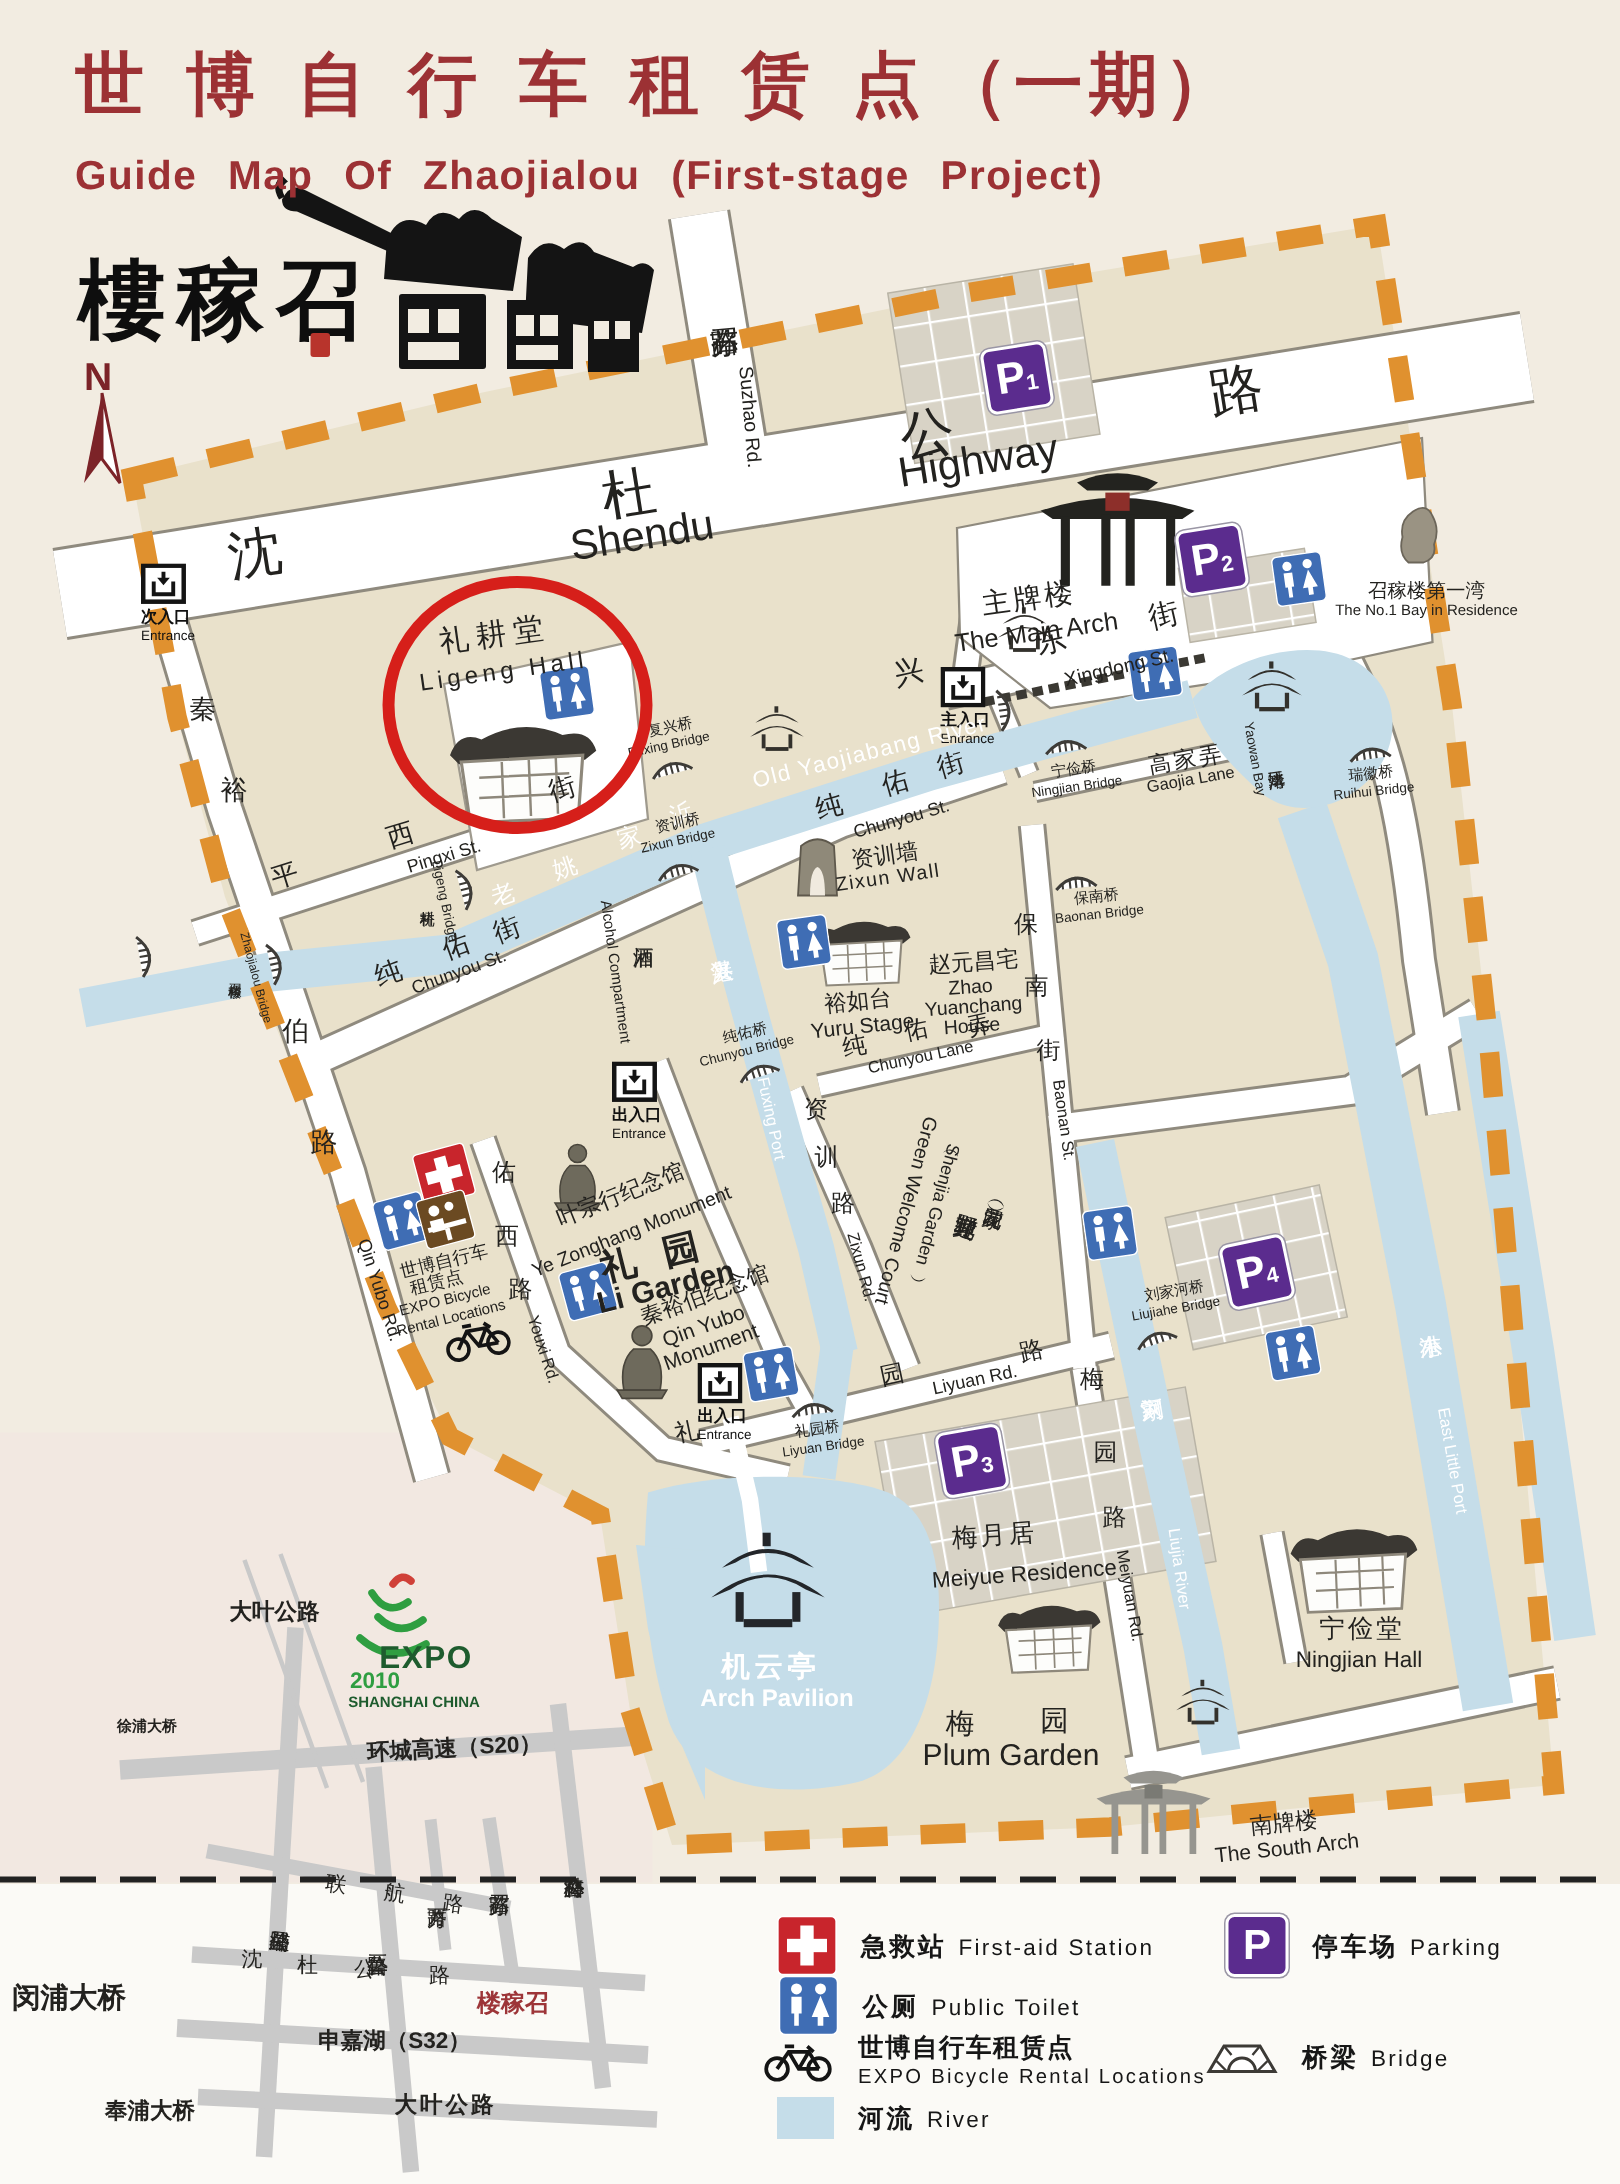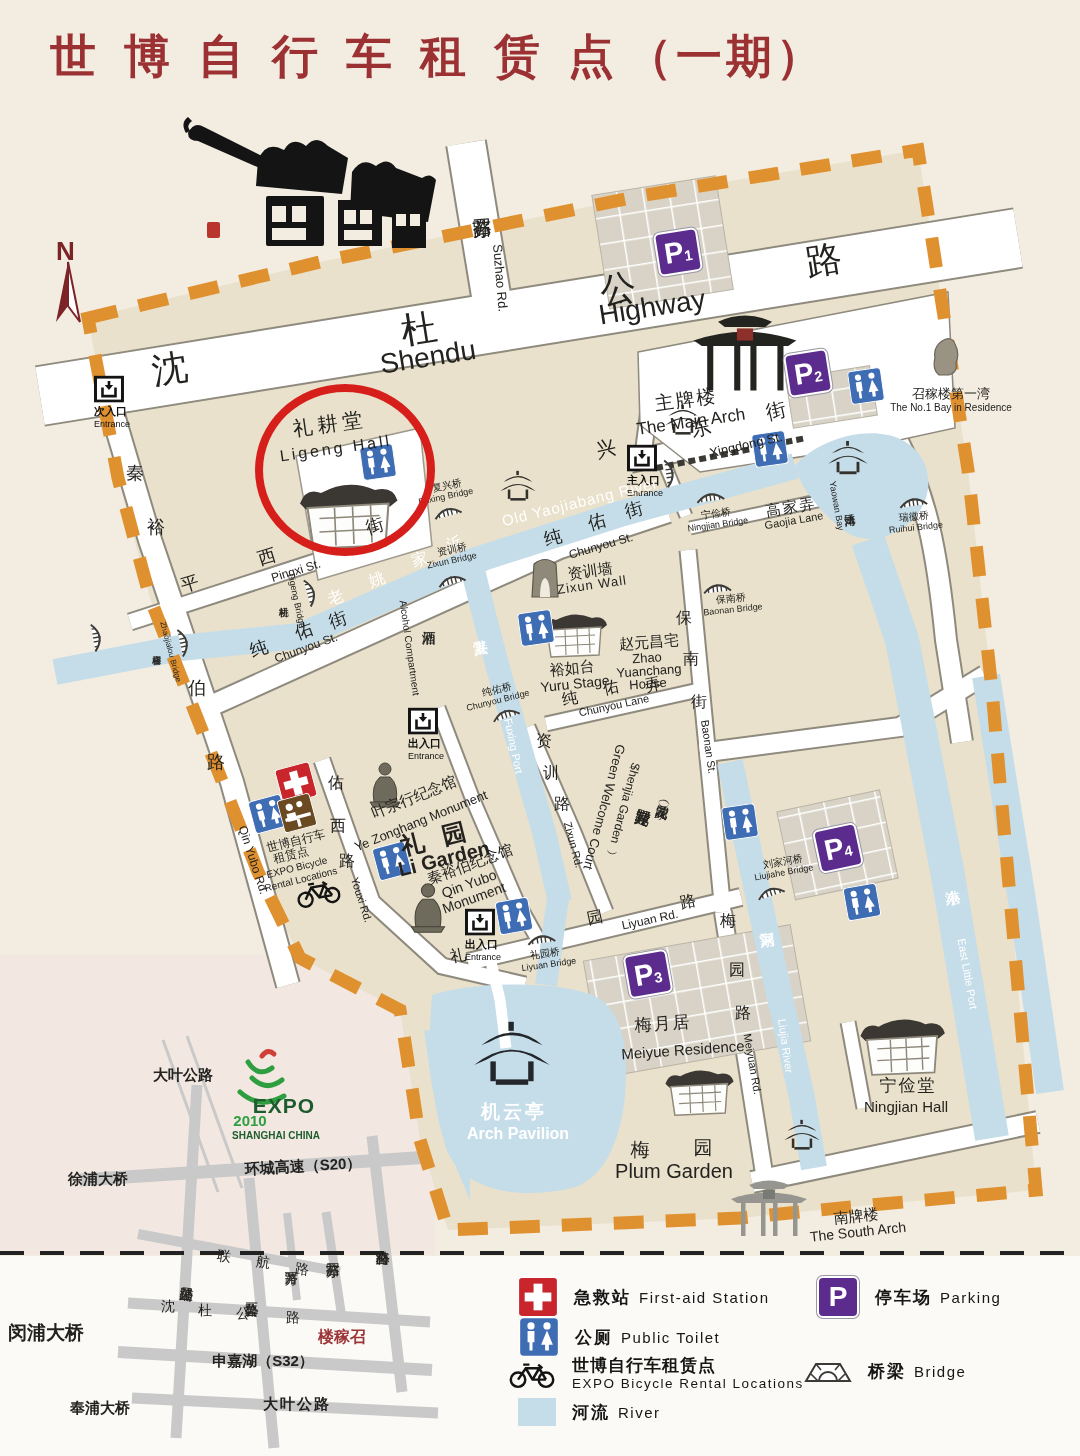--- a/index.html
+++ b/index.html
@@ -195,21 +195,23 @@
   </g>
 
   <g>
     <polygon points="68,262 56,322 68,306" fill="#7c2328"></polygon>
     <polygon points="68,262 80,322 68,306" fill="#ffffff" stroke="#7c2328" stroke-width="2"></polygon>
   </g>
 </svg>
 
 <div class="title">
   <div class="t-zh"><span>世博自行车租赁点</span><span class="z2">（一期）</span></div>
+  <div class="t-en">Guide Map Of Zhaojialou (First-stage Project)</div>
 </div>
+<div class="callig">樓稼召</div>
 <div class="seal"></div>
 <div class="nlab">N</div>
 
 <div id="ov">
       <div class="ftr" style="position: absolute; left: 745px; top: 350px; transform: translate(-50%, -50%);">
         <svg width="129.60000000000002" height="89.10000000000001" viewBox="0 0 96 66">
           <g fill="#23231f">
             <path d="M28 12 Q48 3 68 12 L63 16 L33 16 Z"></path>
             <path d="M10 26 Q48 13 86 26 L80 30 L16 30 Z"></path>
             <rect x="20" y="29" width="4.5" height="34"></rect>
@@ -726,21 +728,21 @@
       <div class="lbl" style="font-size: 14px; position: absolute; left: 858px; top: 1232px; transform: translate(-50%, -50%) rotate(-6deg);">The South Arch</div>
       <div class="lbl vu" style="font-size: 11px; position: absolute; left: 847px; top: 506px; transform: translate(-50%, -50%) rotate(-8deg);">姚湾三渚</div>
       <div class="lbl" style="font-size: 9px; position: absolute; left: 836px; top: 506px; transform: translate(-50%, -50%) rotate(80deg);">Yaowan Bay</div>
       <div class="lbl" style="font-size: 12px; position: absolute; left: 296px; top: 841px; transform: translate(-50%, -50%) rotate(-14deg);">世博自行车</div>
       <div class="lbl" style="font-size: 12px; position: absolute; left: 291px; top: 855px; transform: translate(-50%, -50%) rotate(-14deg);">租赁点</div>
       <div class="lbl" style="font-size: 10px; position: absolute; left: 297px; top: 868px; transform: translate(-50%, -50%) rotate(-14deg);">EXPO Bicycle</div>
       <div class="lbl" style="font-size: 10px; position: absolute; left: 301px; top: 880px; transform: translate(-50%, -50%) rotate(-14deg);">Rental Locations</div>
       <div class="lbl v" style="font-size: 14px; position: absolute; left: 429px; top: 620px; transform: translate(-50%, -50%);">酒厢</div>
       <div class="lbl" style="font-size: 10px; position: absolute; left: 409px; top: 648px; transform: translate(-50%, -50%) rotate(82deg);">Alcohol Compartment</div>
       <div class="lbl b" style="font-size: 15px; position: absolute; left: 183px; top: 1075px; transform: translate(-50%, -50%);">大叶公路</div>
-      <div class="lbl b" style="font-size: 15px; position: absolute; left: 98px; top: 1152px; transform: translate(-50%, -50%); margin-top: 27px;">徐浦大桥</div>
+      <div class="lbl b" style="font-size: 10px; position: absolute; left: 98px; top: 1152px; transform: translate(-50%, -50%);">徐浦大桥</div>
       <div class="lbl b" style="font-size: 19px; position: absolute; left: 46px; top: 1333px; transform: translate(-50%, -50%);">闵浦大桥</div>
       <div class="lbl b" style="font-size: 15px; position: absolute; left: 100px; top: 1408px; transform: translate(-50%, -50%);">奉浦大桥</div>
       <div class="lbl b" style="font-size: 15px; position: absolute; left: 303px; top: 1166px; transform: translate(-50%, -50%) rotate(-3deg);">环城高速（S20）</div>
       <div class="lbl b" style="font-size: 15px; position: absolute; left: 263px; top: 1361px; transform: translate(-50%, -50%);">申嘉湖（S32）</div>
       <div class="lbl b" style="font-size: 15px; letter-spacing: 2px; position: absolute; left: 297px; top: 1404px; transform: translate(-50%, -50%);">大叶公路</div>
       <div class="lbl v" style="font-size: 14px; position: absolute; left: 383px; top: 1240px; transform: translate(-50%, -50%);">林海公路</div>
       <div class="lbl v" style="font-size: 14px; position: absolute; left: 333px; top: 1252px; transform: translate(-50%, -50%);">苏召路</div>
       <div class="lbl v" style="font-size: 13px; position: absolute; left: 291px; top: 1262px; transform: translate(-50%, -50%);">万芳路</div>
       <div class="lbl v" style="font-size: 14px; position: absolute; left: 252px; top: 1292px; transform: translate(-50%, -50%);">三鲁公路</div>
       <div class="lbl v" style="font-size: 14px; position: absolute; left: 189px; top: 1276px; transform: translate(-50%, -50%) rotate(7deg);">浦星公路</div>

